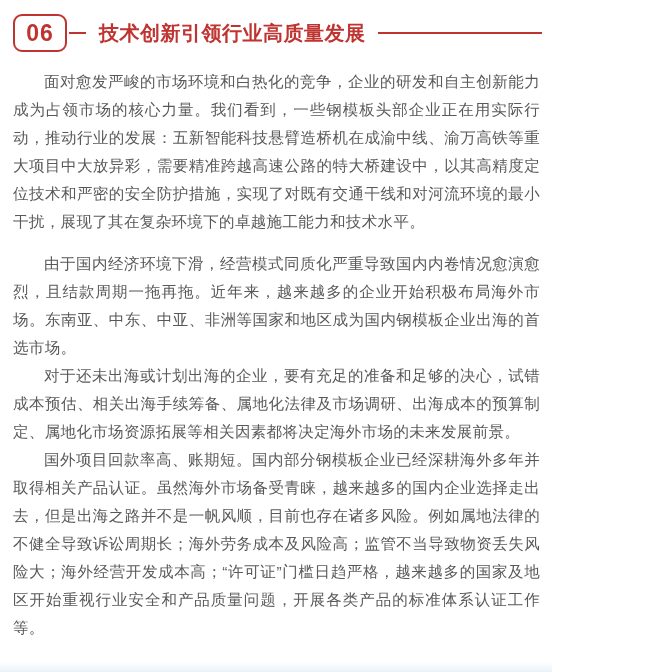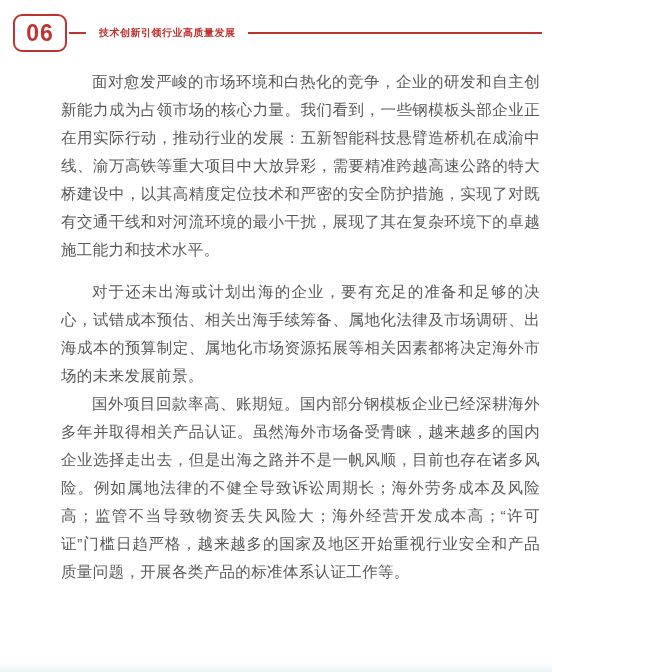--- a/index.html
+++ b/index.html
@@ -43,21 +43,21 @@
   }
   .connector{
     width:17px;height:2px;
     background:var(--accent);
     flex:0 0 auto;
     margin-left:2px;
   }
   .section-title{
     color:var(--accent);
     font-weight:bold;
-    font-size:10px;
+    font-size:20px;
     letter-spacing:0.5px;
     white-space:nowrap;
     margin:0 12px 0 13px;
     flex:0 0 auto;
   }
   .header-rule{
     flex:1 1 auto;
     height:2px;
     background:var(--accent);
     margin-right:10px;
@@ -69,21 +69,20 @@
   .section-body.first{margin-top:16px;}
   .section-body.second{margin-top:14px;}
   .para{
     font-size:15.5px;
     line-height:28px;
     letter-spacing:0.35px;
     text-align:justify;
     text-justify:inter-character;
     text-indent:2em;
     color:var(--body-text);
-    margin-left:48px;
   }
   
   .footer-strip{
     position:absolute;
     left:0;bottom:0;
     width:660px;height:10px;
     background:linear-gradient(to bottom, rgba(233,243,247,0) 0%, var(--footer-tint) 100%);
   }
 </style>
 </head>
@@ -97,18 +96,19 @@
     </div>
     <div class="connector"></div>
     <div class="section-title">技术创新引领行业高质量发展</div>
     <div class="header-rule"></div>
   </div>
   <div class="section-body first">
     <p class="para">面对愈发严峻的市场环境和白热化的竞争，企业的研发和自主创新能力成为占领市场的核心力量。我们看到，一些钢模板头部企业正在用实际行动，推动行业的发展：五新智能科技悬臂造桥机在成渝中线、渝万高铁等重大项目中大放异彩，需要精准跨越高速公路的特大桥建设中，以其高精度定位技术和严密的安全防护措施，实现了对既有交通干线和对河流环境的最小干扰，展现了其在复杂环境下的卓越施工能力和技术水平。</p>
   </div>
 
   <div class="section-body second">
+    <p class="para">由于国内经济环境下滑，经营模式同质化严重导致国内内卷情况愈演愈烈，且结款周期一拖再拖。近年来，越来越多的企业开始积极布局海外市场。东南亚、中东、中亚、非洲等国家和地区成为国内钢模板企业出海的首选市场。</p>
     <p class="para">对于还未出海或计划出海的企业，要有充足的准备和足够的决心，试错成本预估、相关出海手续筹备、属地化法律及市场调研、出海成本的预算制定、属地化市场资源拓展等相关因素都将决定海外市场的未来发展前景。</p>
     <p class="para">国外项目回款率高、账期短。国内部分钢模板企业已经深耕海外多年并取得相关产品认证。虽然海外市场备受青睐，越来越多的国内企业选择走出去，但是出海之路并不是一帆风顺，目前也存在诸多风险。例如属地法律的不健全导致诉讼周期长；海外劳务成本及风险高；监管不当导致物资丢失风险大；海外经营开发成本高；“许可证”门槛日趋严格，越来越多的国家及地区开始重视行业安全和产品质量问题，开展各类产品的标准体系认证工作等。</p>
   </div>
 
   <div class="footer-strip"></div>
 </div>
 
 </body></html>

